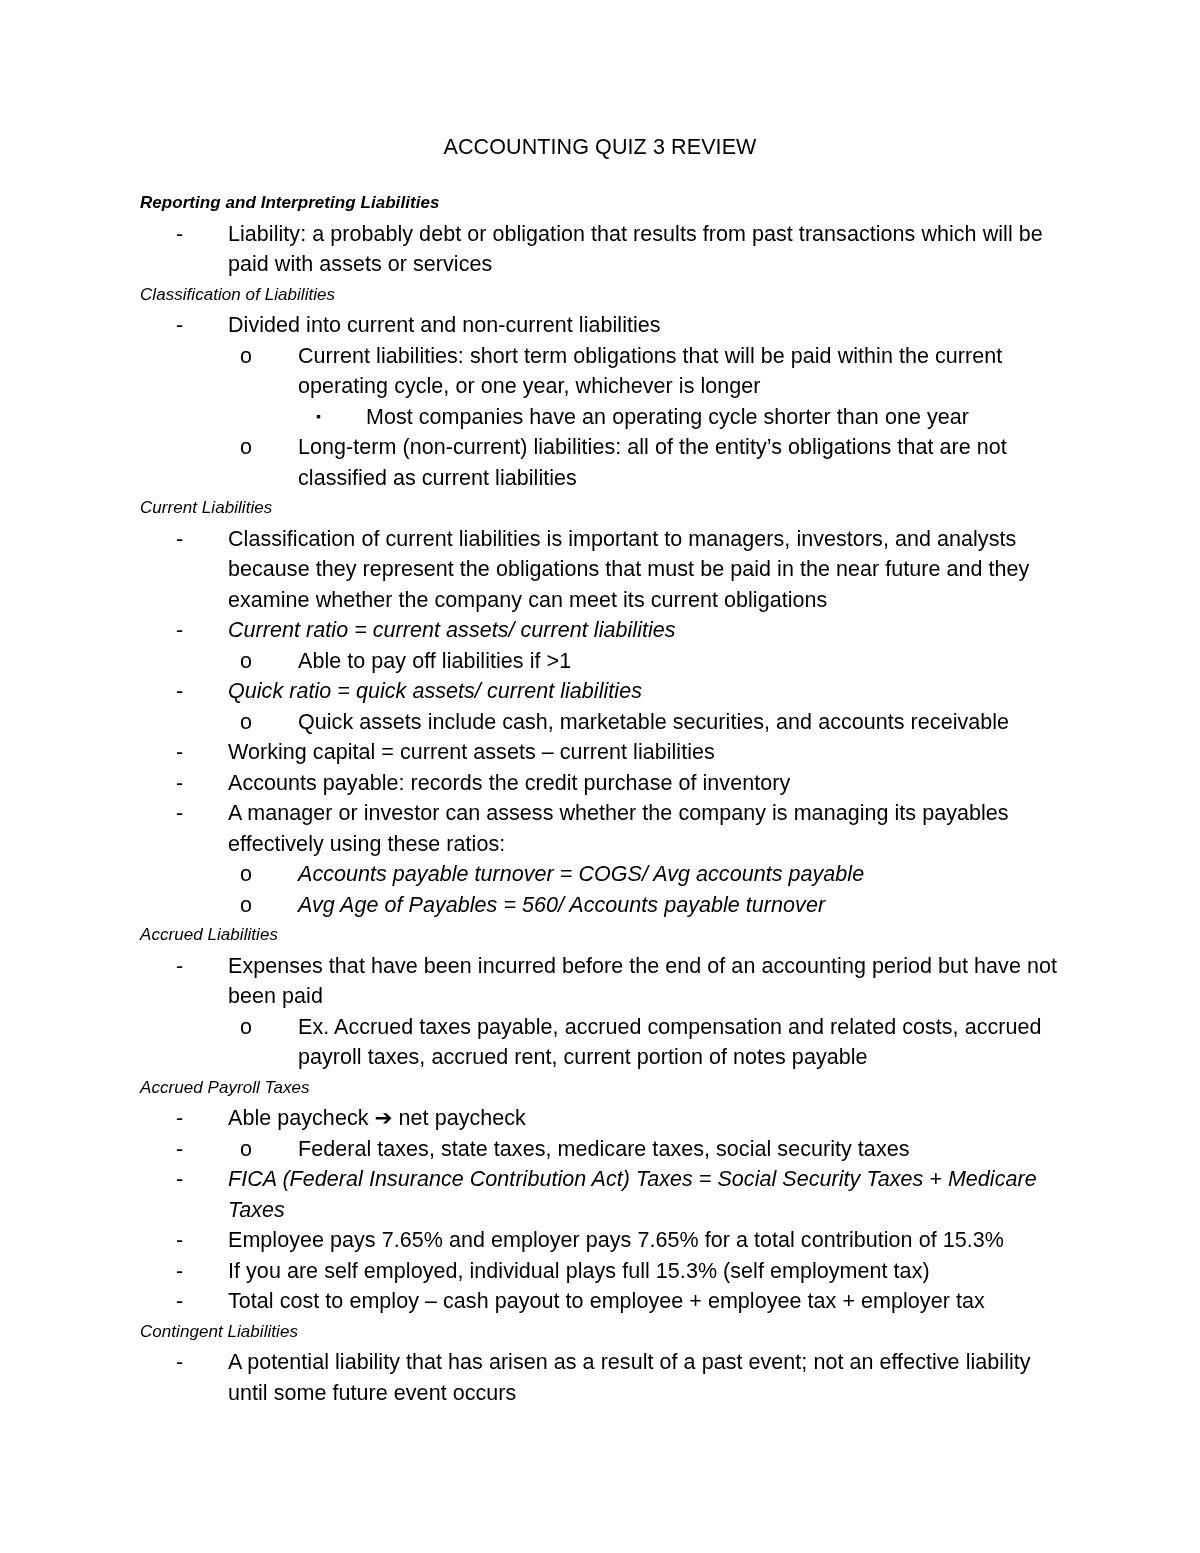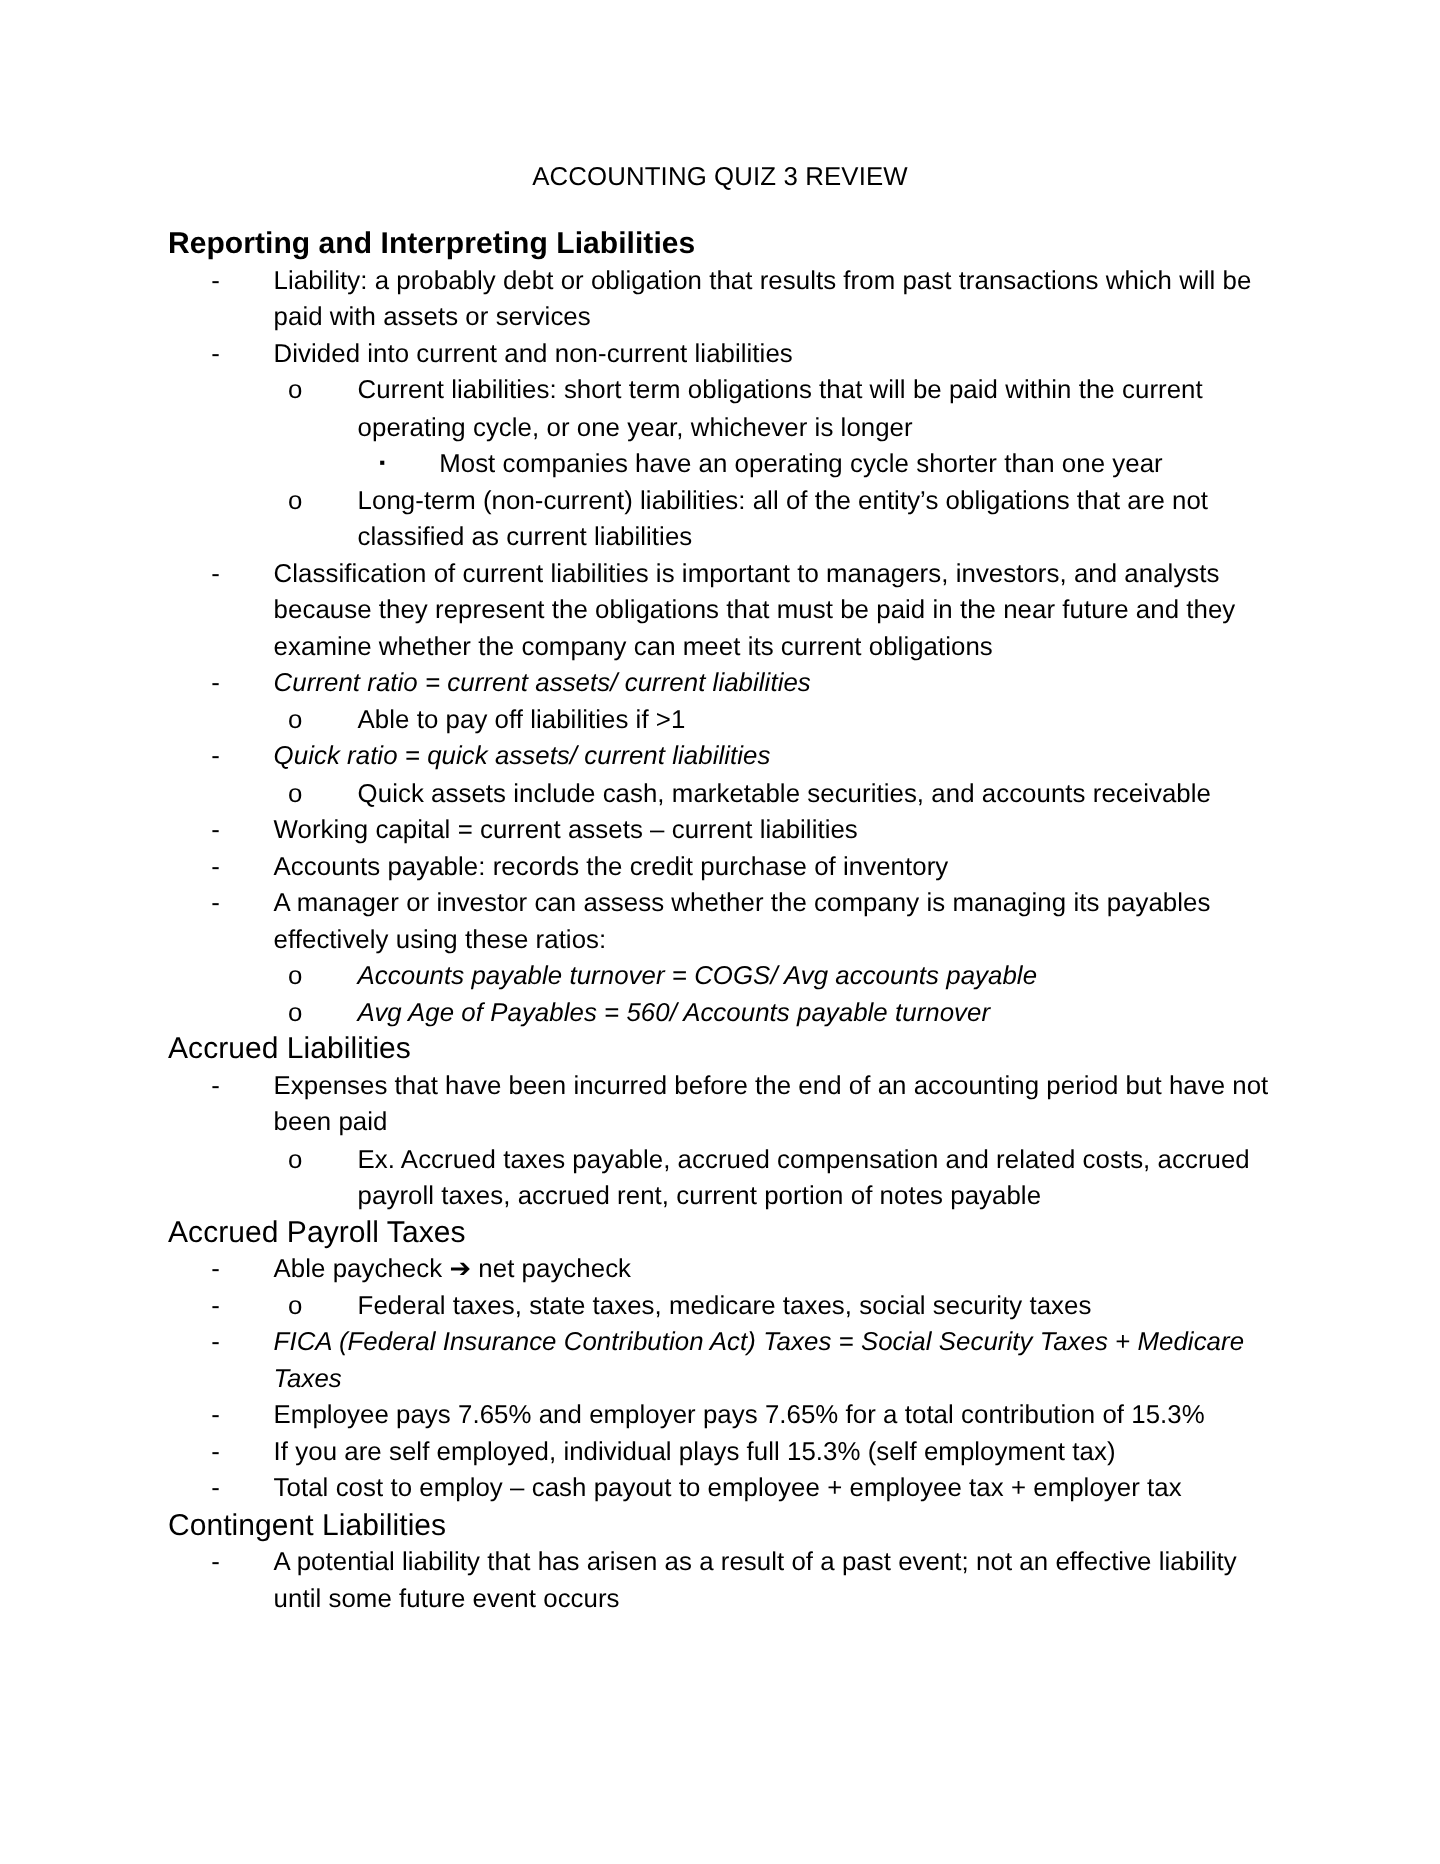--- a/index.html
+++ b/index.html
@@ -28,24 +28,25 @@
     width: 920px;
   }
   .doc-title {
     text-align: center;
     font-size: 21.5px;
     line-height: 30px;
     margin: 0 0 26px 0;
     letter-spacing: 0.1px;
   }
   .heading {
-    font-size: 25px;
+    font-size: 17px;
     line-height: 30.5px;
     margin: 0;
     letter-spacing: 0.05px;
+    font-style: italic;
   }
   .heading.bold {
     font-weight: bold;
   }
   ul.lvl1, ul.lvl2, ul.lvl3 {
     list-style: none;
     margin: 0;
     padding: 0;
   }
   ul.lvl1 > li {
@@ -100,20 +101,21 @@
   <div class="content">
     <div class="doc-title">ACCOUNTING QUIZ 3 REVIEW</div>
     <div id="sections">
         <div class="heading bold">Reporting and Interpreting Liabilities</div>
         <ul class="lvl1">
           <li>
             <span class="marker">-</span>
             <span class="txt">Liability: a probably debt or obligation that results from past transactions which will be paid with assets or services</span>
           </li>
         </ul>
+        <div class="heading">Classification of Liabilities</div>
         <ul class="lvl1">
           <li>
             <span class="marker">-</span>
             <span class="txt">Divided into current and non-current liabilities</span>
             <ul class="lvl2">
               <li>
                 <span class="marker">o</span>
                 <span class="txt">Current liabilities: short term obligations that will be paid within the current operating cycle, or one year, whichever is longer</span>
                 <ul class="lvl3">
                   <li>
@@ -122,20 +124,21 @@
                   </li>
                 </ul>
               </li>
               <li>
                 <span class="marker">o</span>
                 <span class="txt">Long-term (non-current) liabilities: all of the entity’s obligations that are not classified as current liabilities</span>
               </li>
             </ul>
           </li>
         </ul>
+        <div class="heading">Current Liabilities</div>
         <ul class="lvl1">
           <li>
             <span class="marker">-</span>
             <span class="txt">Classification of current liabilities is important to managers, investors, and analysts because they represent the obligations that must be paid in the near future and they examine whether the company can meet its current obligations</span>
           </li>
           <li>
             <span class="marker">-</span>
             <span class="txt italic">Current ratio = current assets/ current liabilities</span>
             <ul class="lvl2">
               <li>

